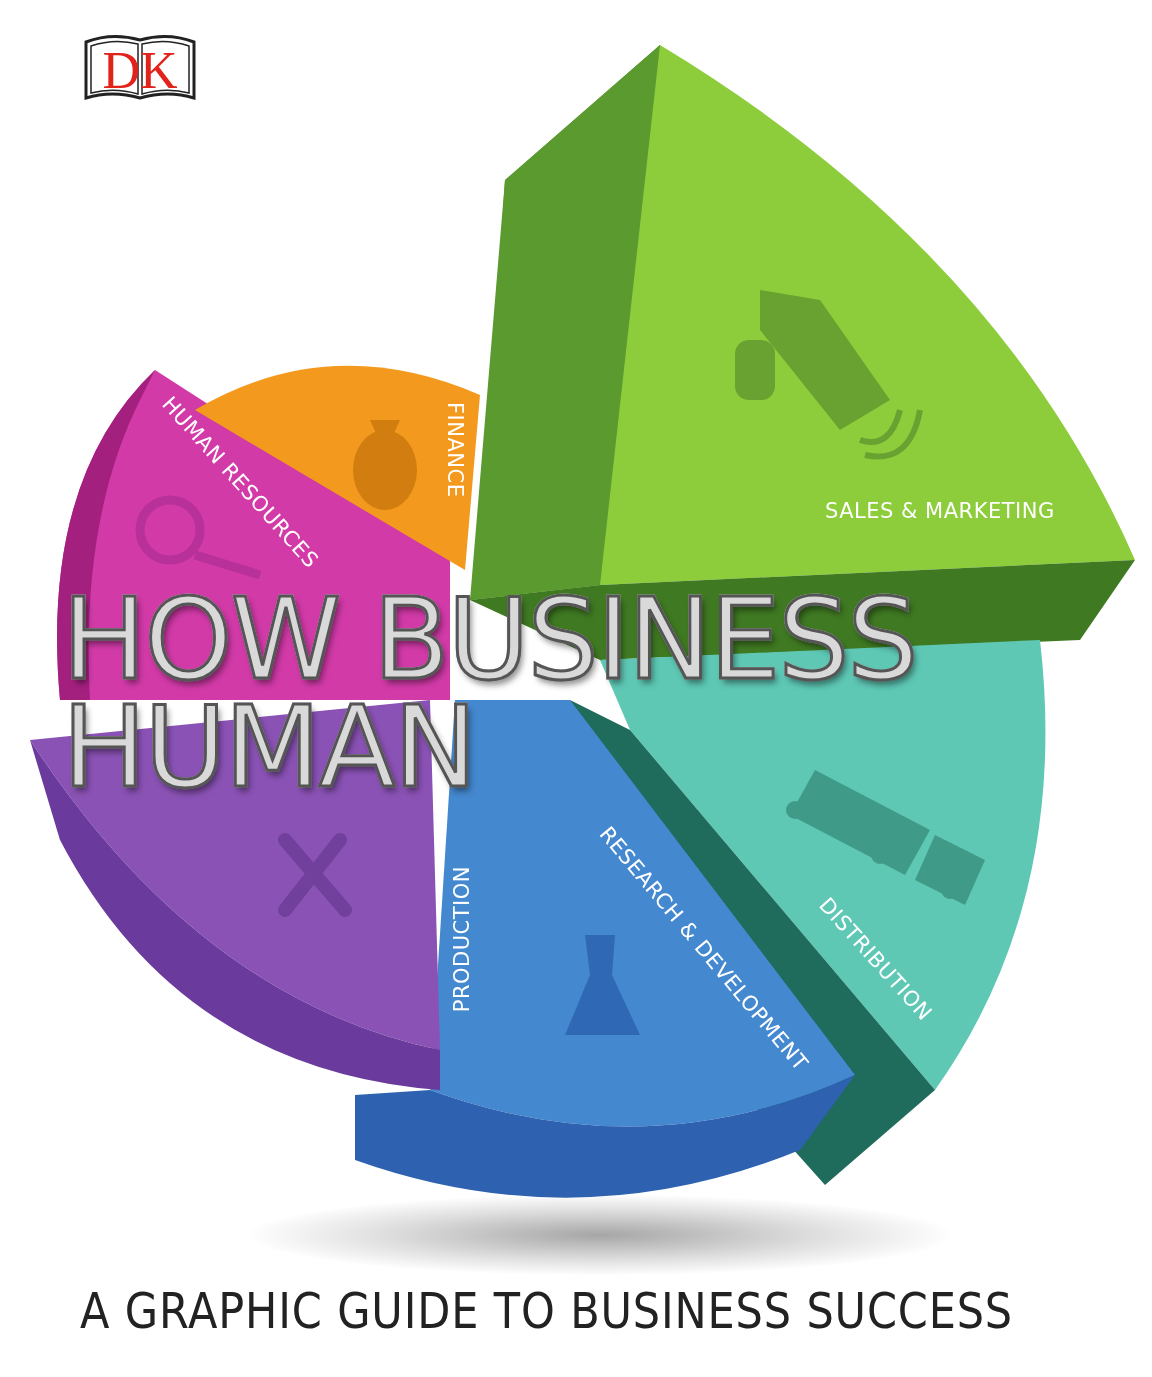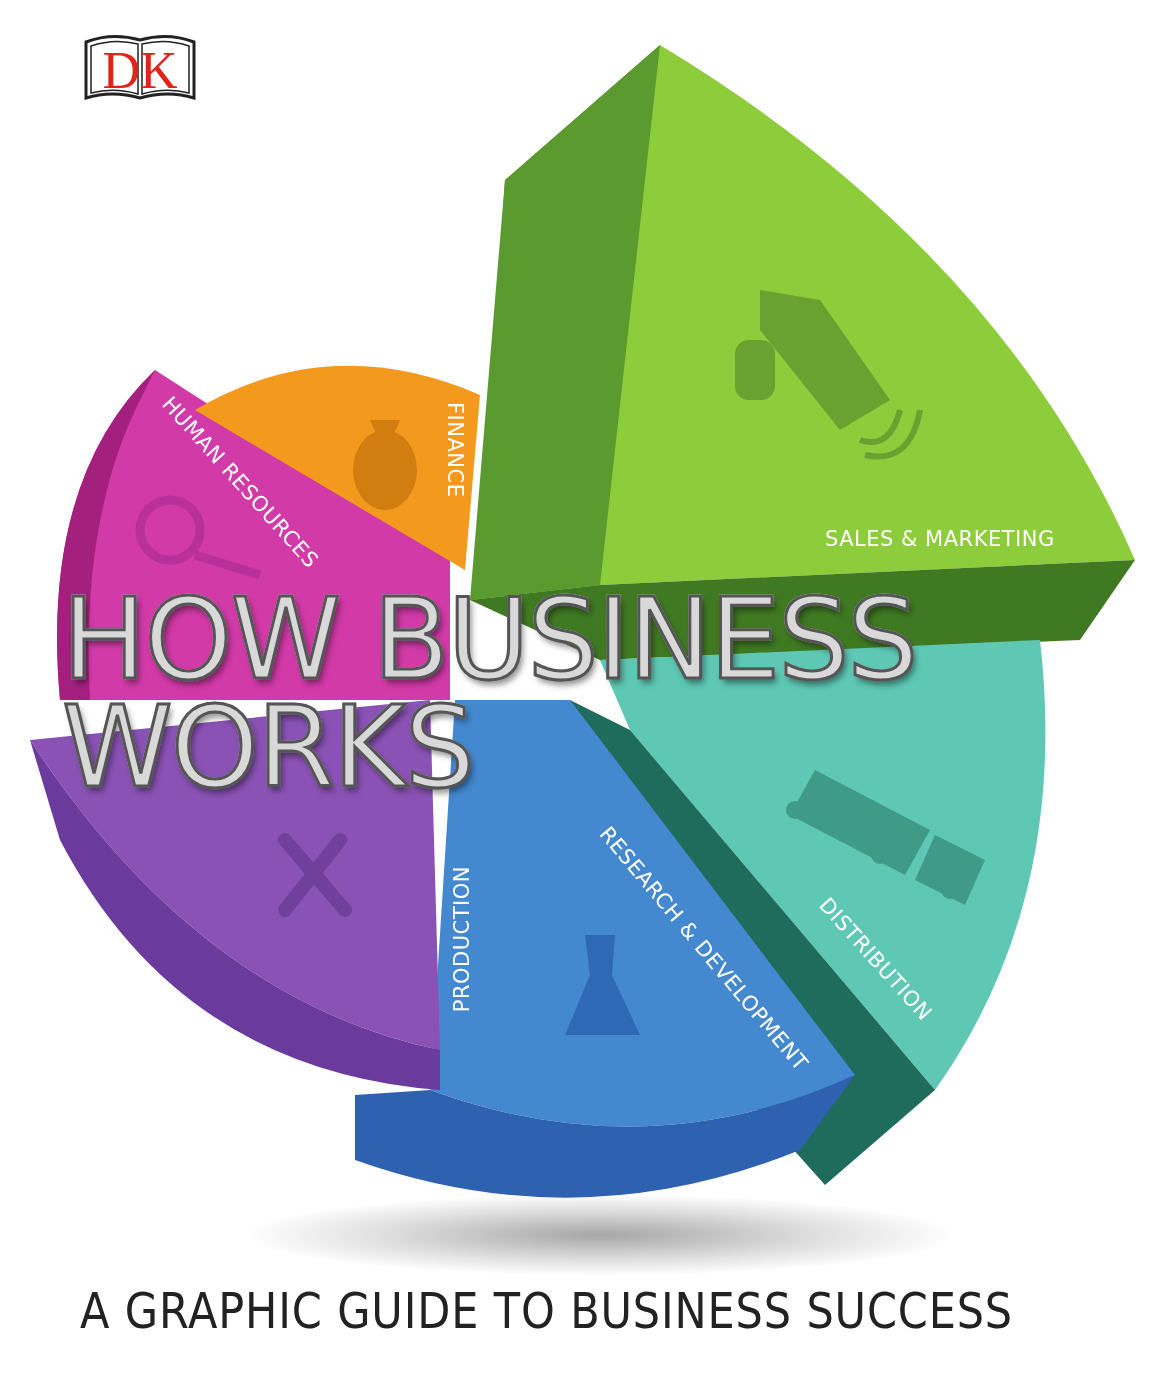--- a/index.html
+++ b/index.html
@@ -108,27 +108,27 @@
   </g>
   <g stroke="#70409c" stroke-width="14" stroke-linecap="round">
     <line x1="285" y1="840" x2="345" y2="910"></line>
     <line x1="340" y1="840" x2="285" y2="910"></line>
   </g>
   <g fill="#2f68b4">
     <path d="M585,935 L615,935 L612,975 L640,1035 L565,1035 L590,975 Z"></path>
   </g>
 </svg>
 
-<div class="seg-label" style="left:825px; top:527px;">SALES &amp; MARKETING</div>
+<div class="seg-label" style="left:825px; top:499px;">SALES &amp; MARKETING</div>
 <div class="seg-label" style="left:832px; top:893px; transform: rotate(48deg);">DISTRIBUTION</div>
 <div class="seg-label" style="left:613px; top:822px; transform: rotate(50deg);">RESEARCH &amp; DEVELOPMENT</div>
 <div class="seg-label" style="left:402px; top:866px; transform: rotate(90deg) translateY(-100%) rotate(180deg) translate(-100%,100%);">PRODUCTION</div>
 <div class="seg-label" style="left:175px; top:392px; transform: rotate(48deg);">HUMAN RESOURCES</div>
 <div class="seg-label" style="left:467px; top:402px; transform: rotate(90deg);">FINANCE</div>
 
 <div id="title" class="abs">
   <span class="line">HOW BUSINESS</span>
-  <span class="line">WORKS</span>
+  <span class="line">HUMAN</span>
 </div>
 
 <div id="shadow" class="abs"></div>
 
 <div id="subtitle" class="abs">A GRAPHIC GUIDE TO BUSINESS SUCCESS</div>
 
 </body></html>

